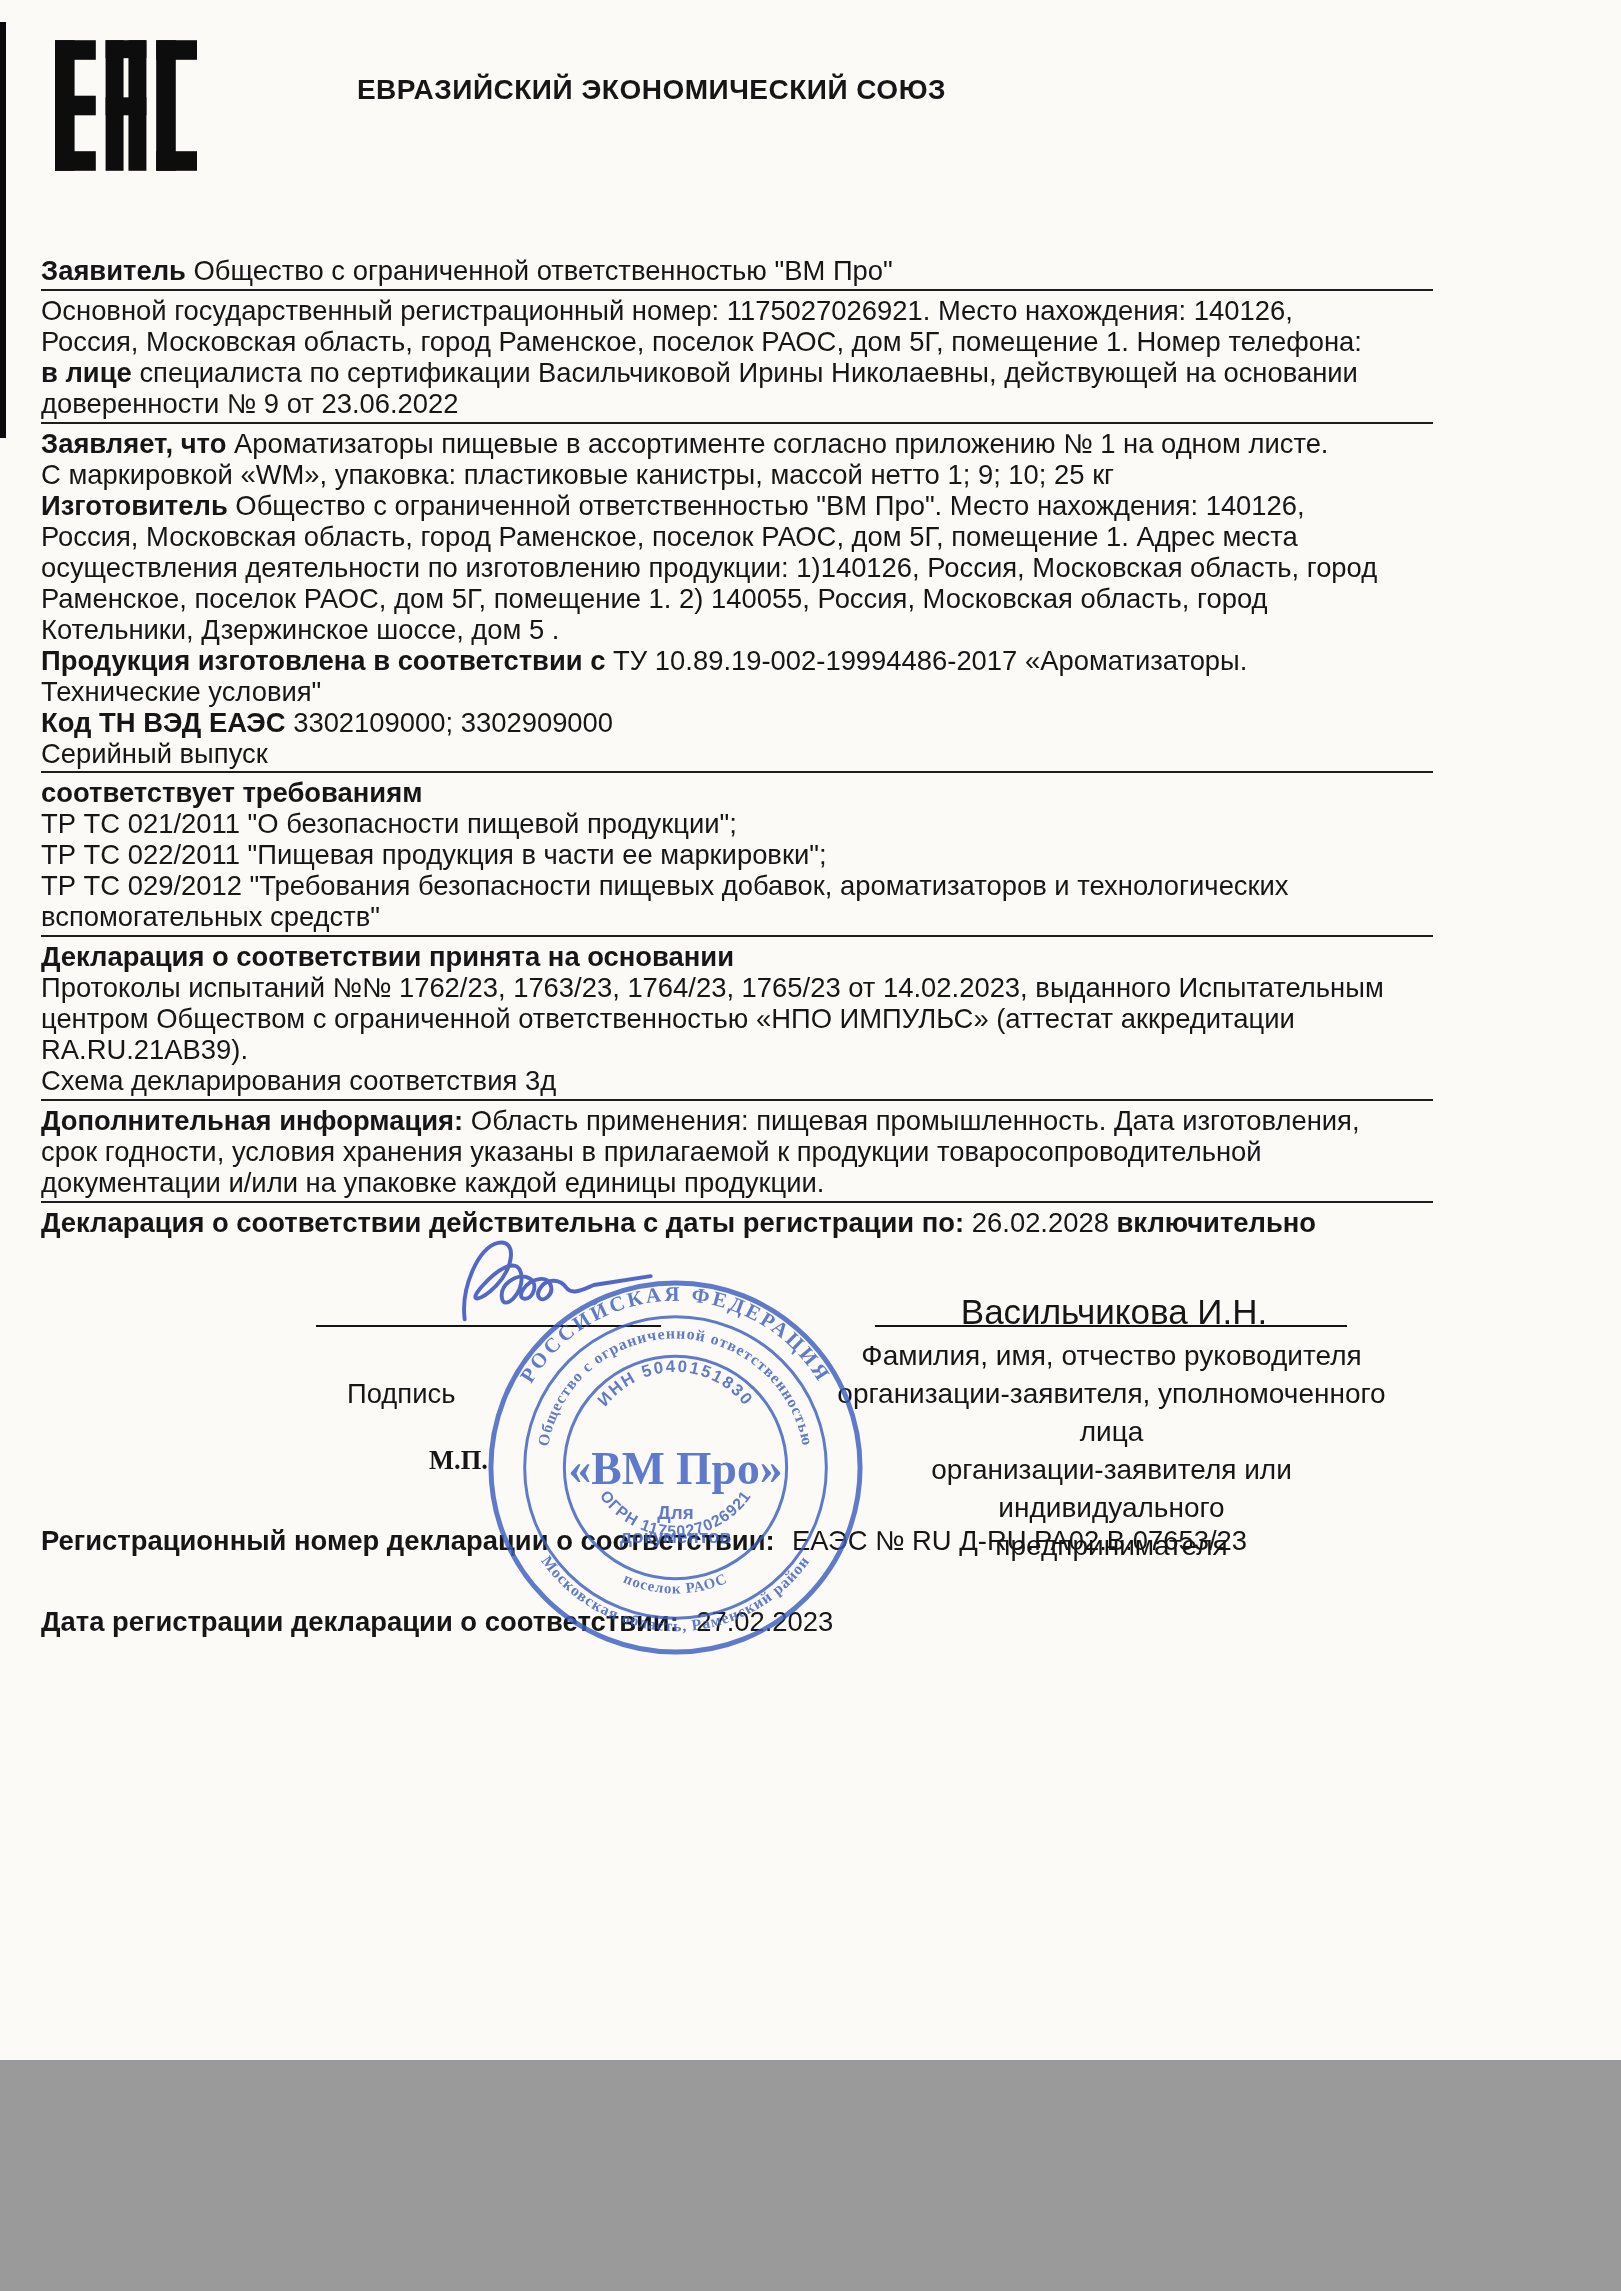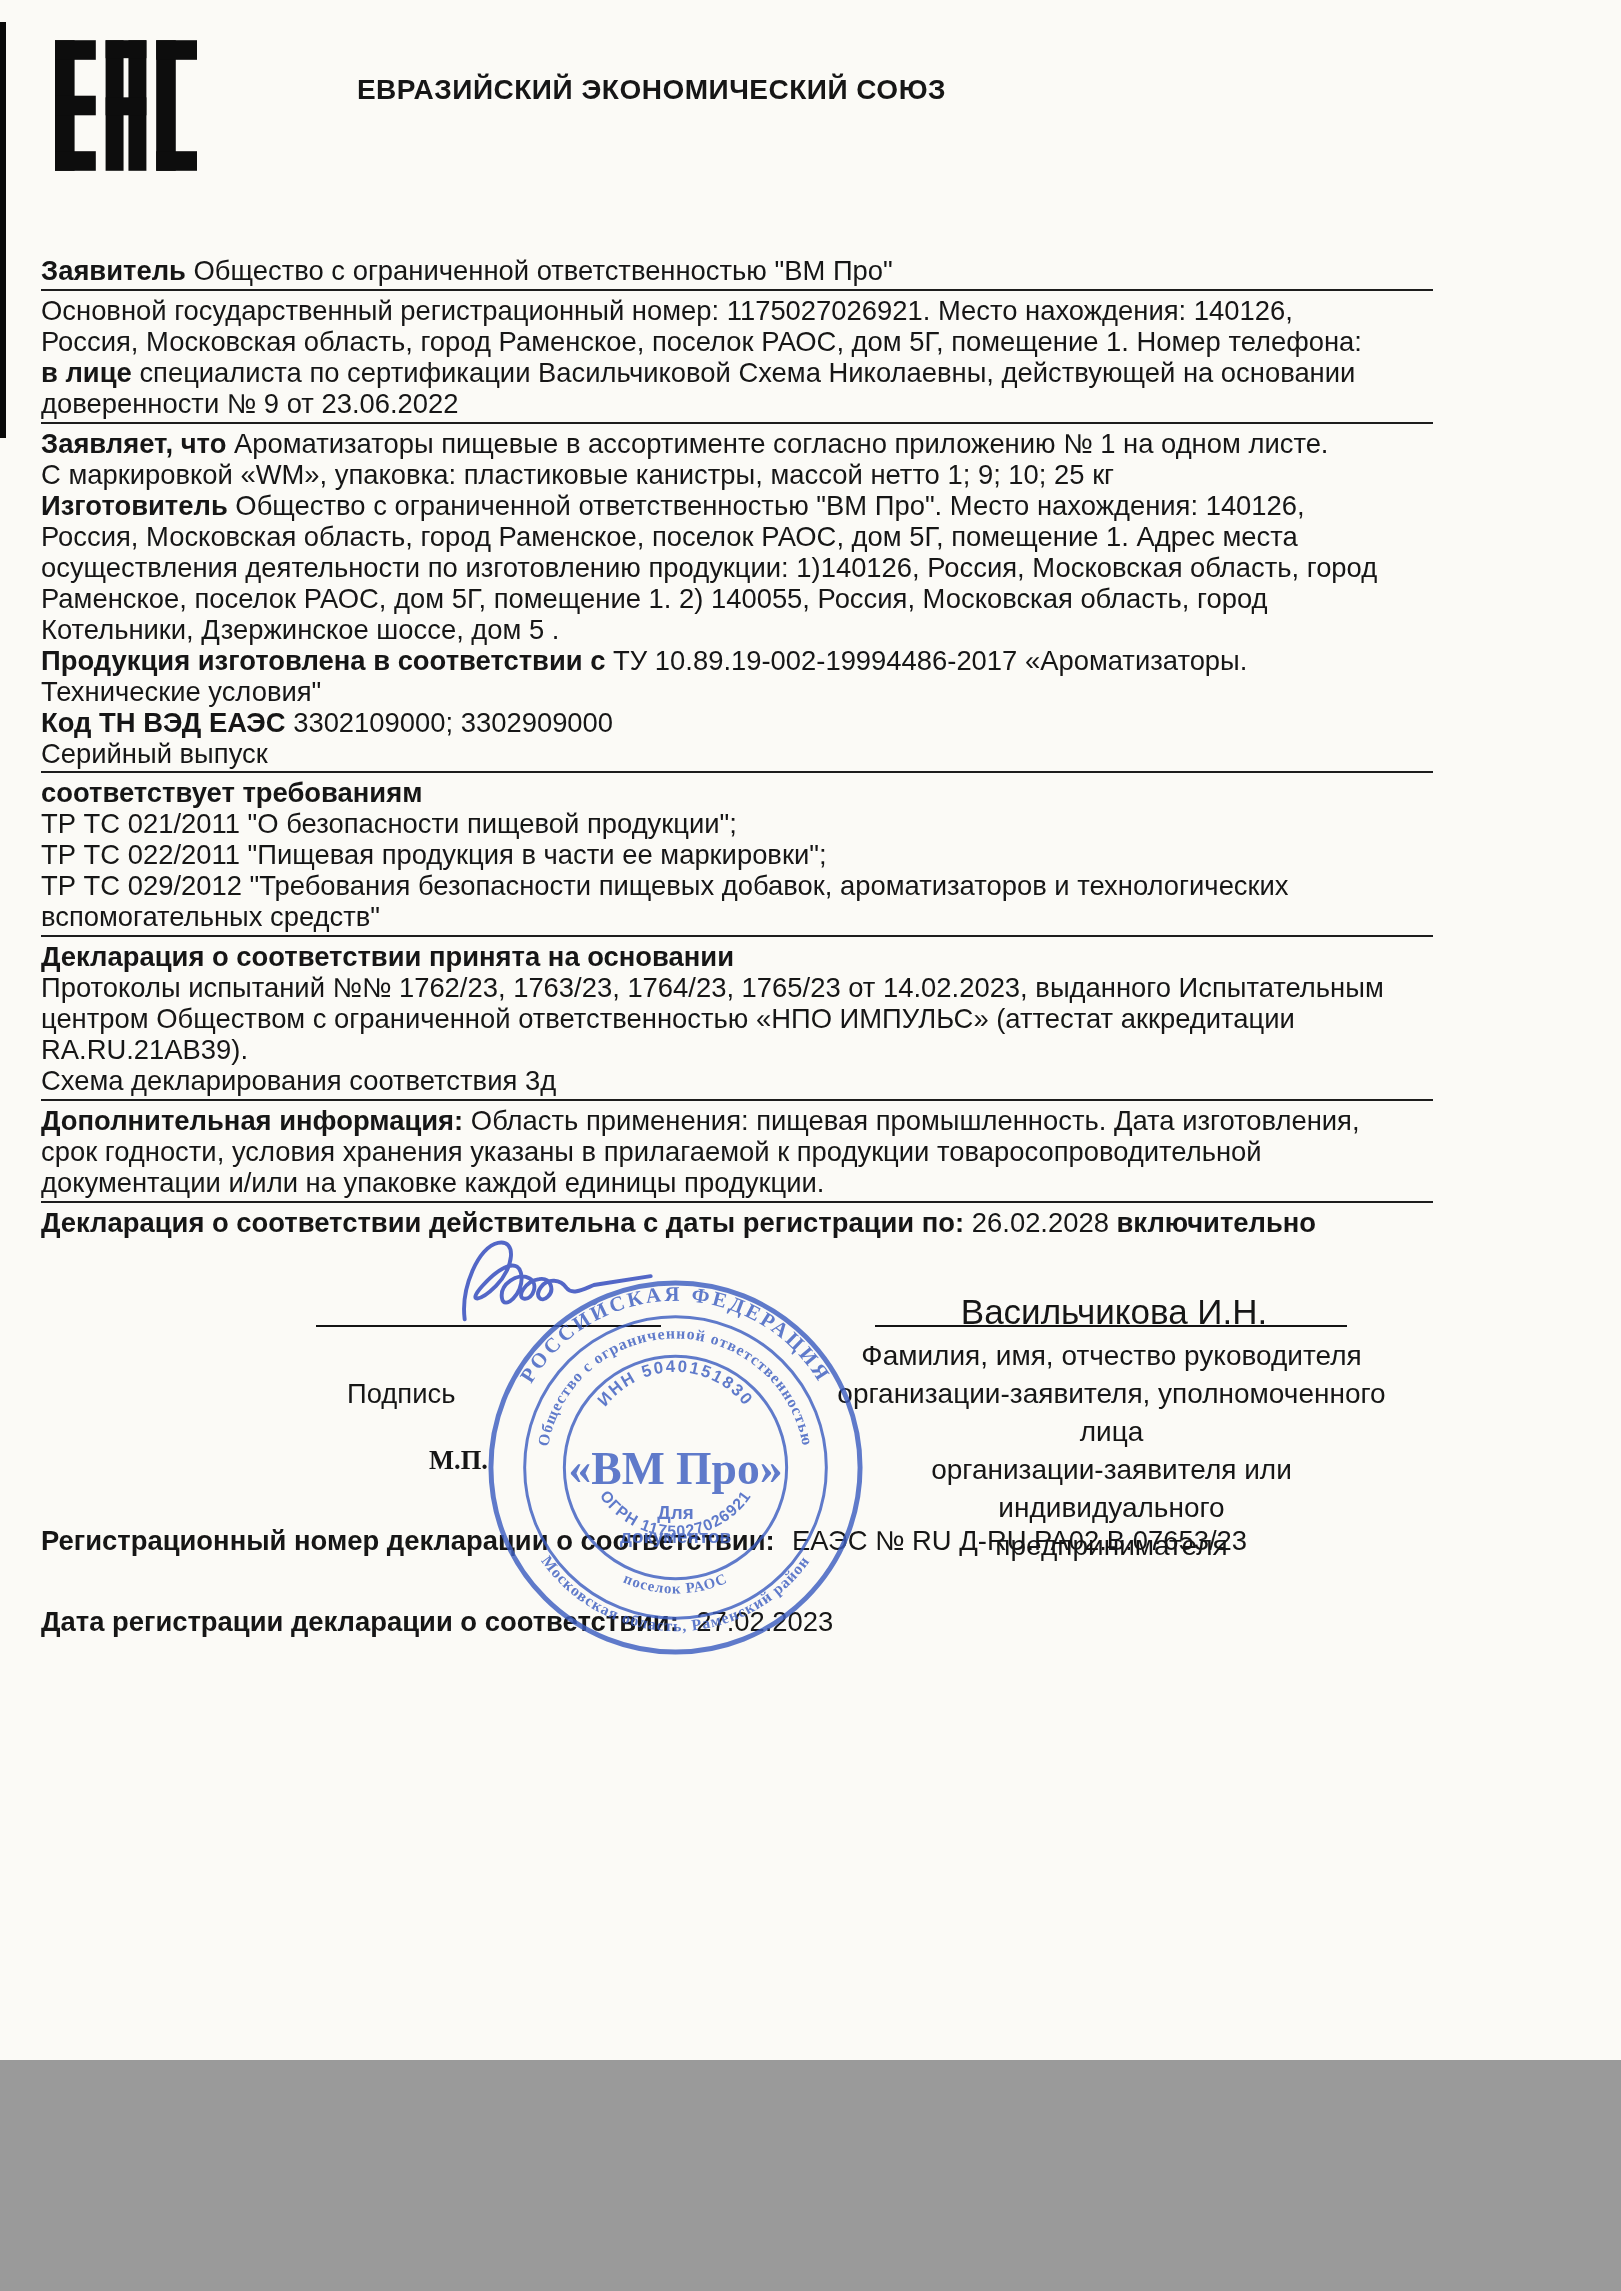--- a/index.html
+++ b/index.html
@@ -60,21 +60,21 @@
   </svg>
 
   <div class="doc-title">
     <div>ЕВРАЗИЙСКИЙ ЭКОНОМИЧЕСКИЙ СОЮЗ</div>
   </div>
 
   <div class="doc-lines">
       <div class="doc-line underlined"><span class="bold">Заявитель </span><span>Общество с ограниченной ответственностью "ВМ Про"</span></div>
       <div class="doc-line"><span>Основной государственный регистрационный номер: 1175027026921. Место нахождения: 140126,</span></div>
       <div class="doc-line"><span>Россия, Московская область, город Раменское, поселок РАОС, дом 5Г, помещение 1. Номер телефона:</span></div>
-      <div class="doc-line"><span class="bold">в лице </span><span>специалиста по сертификации Васильчиковой Схема Николаевны, действующей на основании</span></div>
+      <div class="doc-line"><span class="bold">в лице </span><span>специалиста по сертификации Васильчиковой Ирины Николаевны, действующей на основании</span></div>
       <div class="doc-line underlined"><span>доверенности № 9 от 23.06.2022</span></div>
       <div class="doc-line"><span class="bold">Заявляет, что </span><span>Ароматизаторы пищевые в ассортименте согласно приложению № 1 на одном листе.</span></div>
       <div class="doc-line"><span>С маркировкой «WM»,  упаковка: пластиковые канистры, массой нетто 1; 9; 10; 25 кг</span></div>
       <div class="doc-line"><span class="bold">Изготовитель </span><span>Общество с ограниченной ответственностью "ВМ Про". Место нахождения: 140126,</span></div>
       <div class="doc-line"><span>Россия, Московская область, город Раменское, поселок РАОС, дом 5Г, помещение 1. Адрес места</span></div>
       <div class="doc-line"><span>осуществления деятельности по изготовлению продукции: 1)140126, Россия, Московская область, город</span></div>
       <div class="doc-line"><span>Раменское, поселок РАОС, дом 5Г, помещение 1. 2) 140055, Россия, Московская область, город</span></div>
       <div class="doc-line"><span>Котельники, Дзержинское шоссе, дом 5 .</span></div>
       <div class="doc-line"><span class="bold">Продукция изготовлена в соответствии с </span><span>ТУ 10.89.19-002-19994486-2017 «Ароматизаторы.</span></div>
       <div class="doc-line"><span>Технические условия"</span></div>

